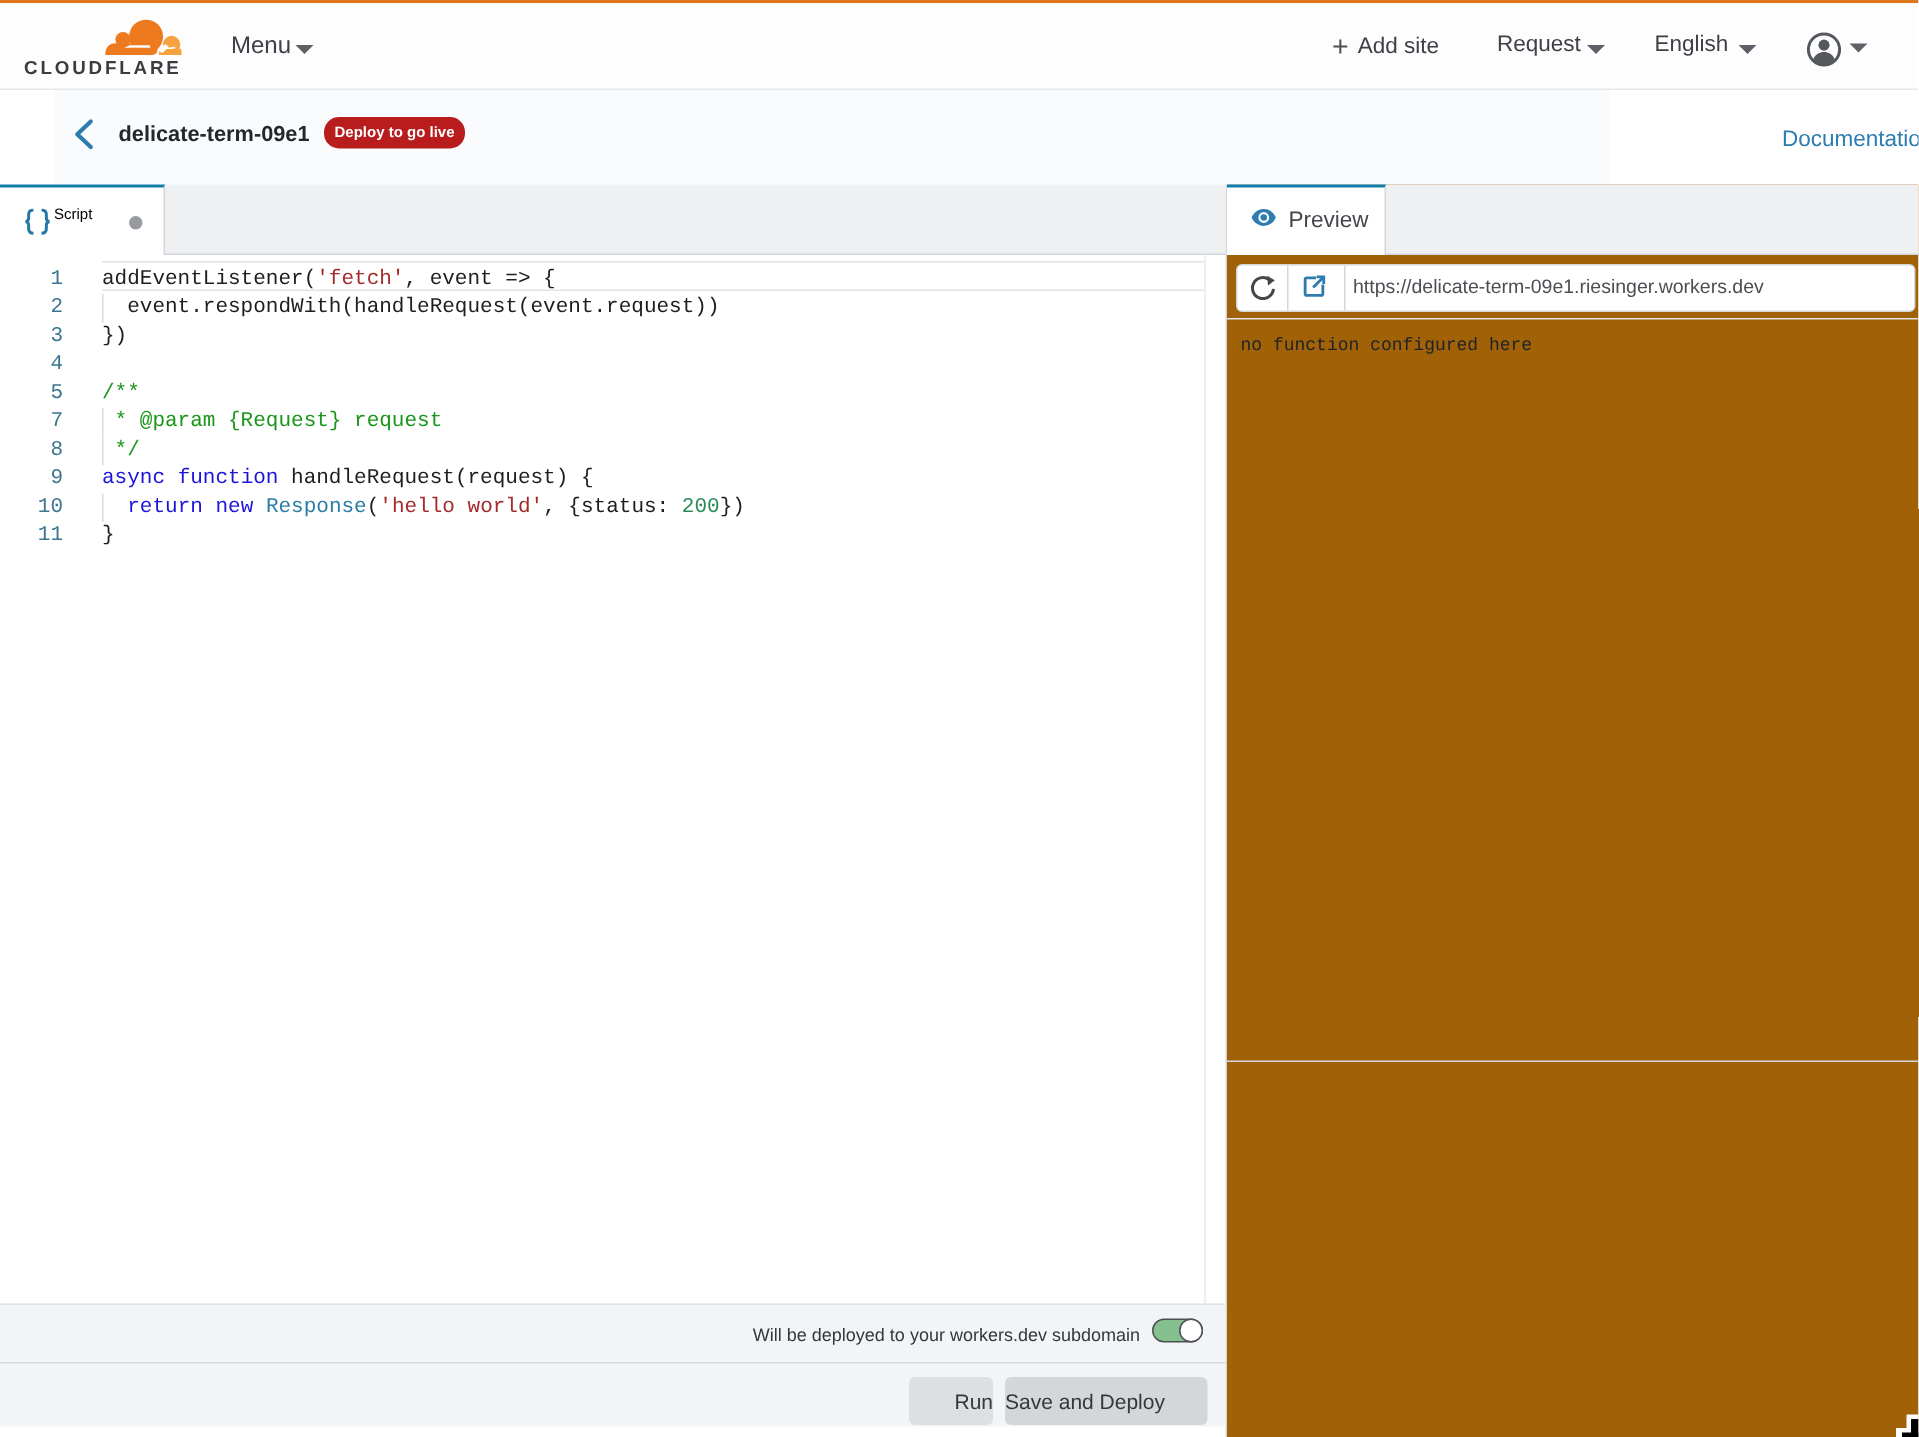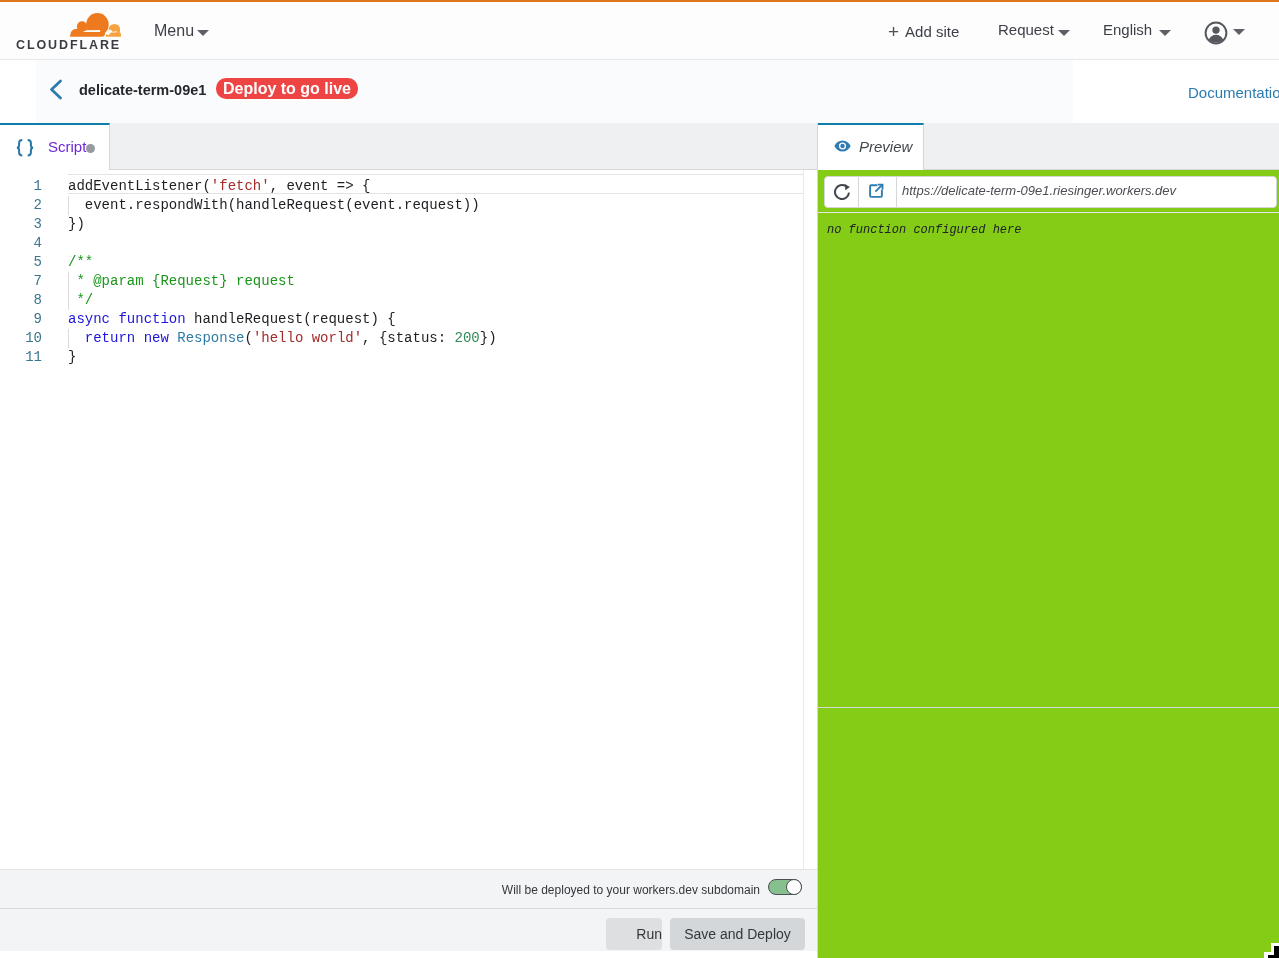--- a/index.html
+++ b/index.html
@@ -20,30 +20,30 @@
 #addsite .plus { font-size:19px; margin-right:6px; color:#4e5156; vertical-align:-1.5px; }
 #support { left:998px; }
 #english { left:1103px; }
 #usericon { position:absolute; left:1203px; top:18px; }
 #ucaret { position:absolute; left:1233px; top:27px; }
 
 
 #subhead { position:absolute; left:0; top:60px; width:1037px; height:63px; background:#fafbfc;margin-left:36px; }
 #backarrow { position:absolute; left:11px; top:19px; }
 #title { position:absolute; left:43px; top:22px; font-size:14.5px; font-weight:bold; color:#24272b; }
-#badge { position:absolute; left:180px; top:18px; height:21px; background:#ef4444; border-radius:10px; color:#fff; font-size:16px; font-weight:bold; line-height:21px; padding:0 7px; letter-spacing:0; }
+#badge { position:absolute; left:180px; top:18px; height:21px; background:#b91c1c; border-radius:10px; color:#fff; font-size:10px; font-weight:bold; line-height:21px; padding:0 7px; letter-spacing:0; }
 #doclink { position:absolute; left:1152px; top:24px; font-size:15px; color:#2c7cb0; }
 #docicon { position:absolute; left:1255px; top:24px; }
 
 
 #leftpanel { position:absolute; left:0; top:123px; width:818px; height:835px; border-right:1px solid #d4d7da; background:#fff; }
 #ltabs { position:absolute; left:0; top:0; width:817px; height:47px; background:#eef0f2; border-bottom:1px solid #d4d7da; }
 #scripttab { position:absolute; left:0; top:0; width:110px; height:47px; background:#fff; border-top:2.5px solid #107dab; border-right:1px solid #d4d7da; }
 #braces { position:absolute; left:16px; top:13.5px; }
-#scripttab .lbl { position:absolute; left:48px; top:13px; font-size:15px; color:#6d28d9; }
+#scripttab .lbl { position:absolute; left:36px; top:13px; font-size:10px; color:#000000; }
 #sdot { position:absolute; left:86px; top:19px; width:9px; height:9px; border-radius:50%; background:#979ba0; }
 #wasmtab { position:absolute; left:110px; top:0; width:120px; height:47px; }
 #waicon { position:absolute; left:17px; top:14px; }
 #wasmtab .lbl { position:absolute; left:43px; top:13px; font-size:15px; color:#55585e; }
 
 #editor { position:absolute; left:0; top:47px; width:803px; height:699px; background:#fff; }
 #edright { position:absolute; left:803px; top:47px; width:1px; height:699px; background:#e8eaec; }
 #activetop { position:absolute; left:68px; top:51px; width:735px; height:1px; background:#e3e3e3; }
 #activebot { position:absolute; left:68px; top:70px; width:735px; height:1px; background:#e3e3e3; }
 #code { position:absolute; left:0; top:53.5px; font-family:"Liberation Mono", monospace; font-size:14px; line-height:19px; color:#1c1e21; }
@@ -52,24 +52,24 @@
 #code i { position:absolute; left:68px; top:0; width:1px; height:19px; background:#dcdcdc; }
 .kw { color:#1d15d8;text-align:center; } .str { color:#a52a2a; } .com { color:#1b961b; } .num2 { color:#2e8b57; } .bi { color:#2e7ca8; }
 
 #togglerow { position:absolute; left:0; top:746px; width:817px; height:39px; background:#f3f4f6; border-top:1px solid #e2e4e6; }
 #togglerow .txt { position:absolute; right:57px; top:13px; font-size:12px; color:#34373c; }
 #toggle { position:absolute; left:768px; top:9px; width:34px; height:16px; border:1.5px solid #4c4f54; border-radius:9px; background:#87c08f; }
 #toggle .knob { position:absolute; right:-1px; top:-1.5px; width:16px; height:16px; border-radius:50%; background:#fff; border:1.5px solid #4c4f54; }
 
 #lfooter { position:absolute; left:0; top:785px; width:817px; height:43px; background:#f3f4f6; border-top:1px solid #d7dadc; }
 #runbtn { position:absolute; left:606px; top:9px; width:56px; height:32px; background:#dedfe1; border-radius:4px; font-size:14px; color:#34373c; text-align:right; line-height:32px; }
-#savebtn { position:absolute; left:670px; top:9px; width:135px; height:32px; background:#d4d7d9; border-radius:4px; font-size:14px; color:#34373c; text-align:center; line-height:32px; }
-
-
-#rightpanel { position:absolute; left:818px; top:123px; width:461px; height:835px; background:#84cc16;font-style:italic; }
+#savebtn { position:absolute; left:670px; top:9px; width:135px; height:32px; background:#d4d7d9; border-radius:4px; font-size:14px; color:#34373c; line-height:32px; }
+
+
+#rightpanel { position:absolute; left:818px; top:123px; width:461px; height:835px; background:#a16207; }
 #rtabs { position:absolute; left:0; top:0; width:461px; height:47px; }
 #rtabs .strip { position:absolute; left:106px; top:0; width:355px; height:47px; background:#eef0f2; border-bottom:1px solid #d4d7da; }
 #prevtab { position:absolute; left:0; top:0; width:106px; height:47px; background:#fff; border-top:2.5px solid #107dab; border-right:1px solid #d4d7da; }
 #eyeicon { position:absolute; left:16px; top:13px; }
 #prevtab .lbl { position:absolute; left:41px; top:13px; font-size:15px; color:#43464b; }
 
 #urlbar { position:absolute; left:6px; top:53px; width:453px; height:32px; background:#fff; border:1px solid #d4d7da; border-radius:4px; }
 #urlbar .cell1 { position:absolute; left:0; top:0; width:34px; height:30px; border-right:1px solid #d4d7da; }
 #urlbar .cell2 { position:absolute; left:34px; top:0; width:38px; height:30px; border-right:1px solid #d4d7da; }
 #urltext { position:absolute; left:77px; top:5.5px; font-size:13px; color:#4b4e53; white-space:nowrap; }

